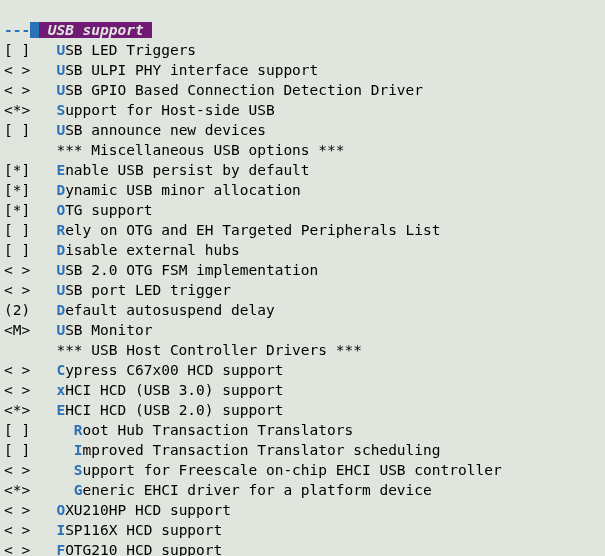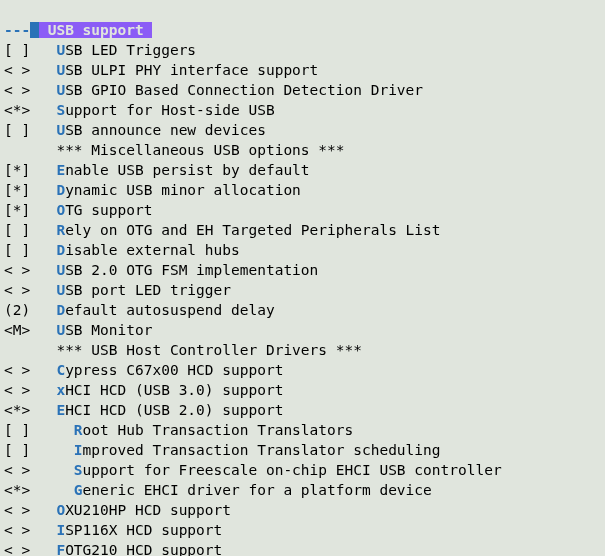--- a/index.html
+++ b/index.html
@@ -25,23 +25,24 @@
     color: #2a72b7;
     background: #e0e5dd;
     font-weight: bold;
   }
   .title-cursor {
     background: #2a72b7;
     color: #e0e5dd;
     font-weight: bold;
   }
   .title-text {
-    background: #8b5cf6;
+    background: #701a75;
     color: #e0e5dd;
     font-weight: bold;
+    font-style: italic;
   }
   .row {
     color: #000000;
   }
   .hotkey {
     color: #2a72b7;
     font-weight: bold;
   }
 </style>
 </head>

